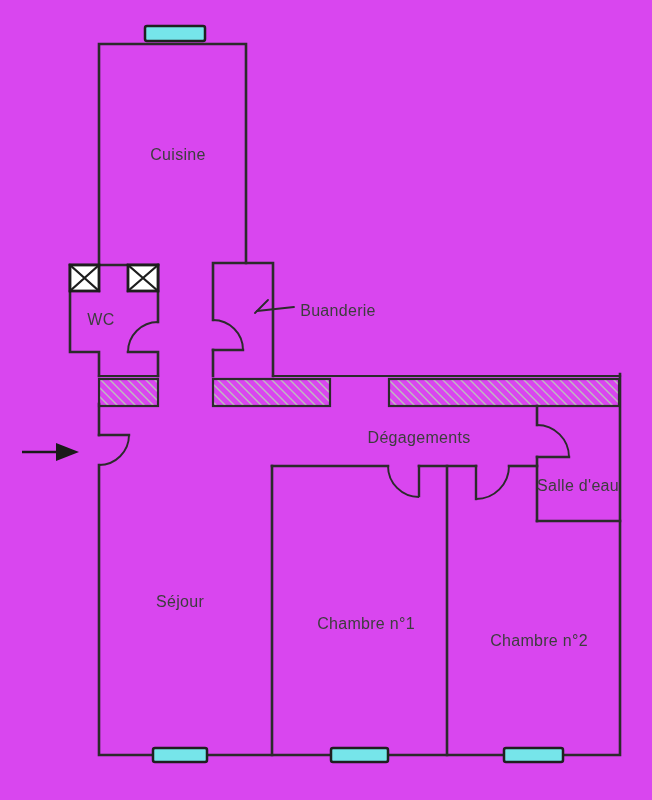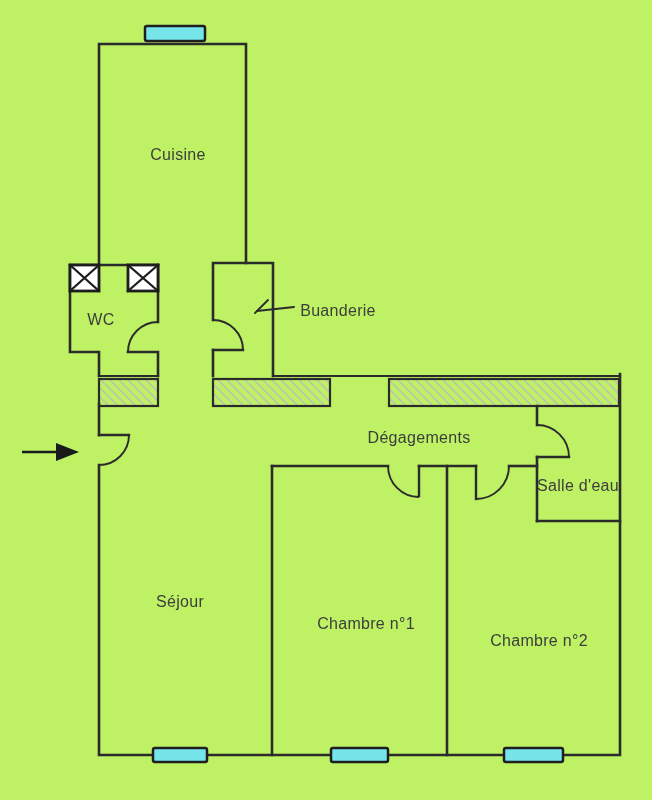--- a/index.html
+++ b/index.html
@@ -1,17 +1,17 @@
 <!DOCTYPE html>
 <html><head>
 <meta charset="utf-8">
 <style>
   html,body{margin:0;padding:0;background:#ffffff;}
   .page{
-    width:652px;height:800px;position:relative;background:#bef264;
+    width:652px;height:800px;position:relative;background:#d946ef;
     font-family:"Liberation Sans","DejaVu Sans",sans-serif;overflow:hidden;
   }
   svg{display:block;}
   .wall{fill:none;stroke:#2b2b2b;stroke-width:2.6;stroke-linecap:square;stroke-linejoin:miter;}
   .wall-thin{fill:none;stroke:#2b2b2b;stroke-width:2.2;stroke-linecap:square;}
   .door-arc{fill:none;stroke:#2b2b2b;stroke-width:1.9;}
   .door-leaf{fill:none;stroke:#2b2b2b;stroke-width:2.4;stroke-linecap:square;}
   .hatch-block{stroke:#2b2b2b;stroke-width:2.2;}
   .window-rect{stroke:#1f1f1f;stroke-width:2.5;}
   .vent-box{fill:#ffffff;stroke:#1d1d1d;stroke-width:2.8;}

